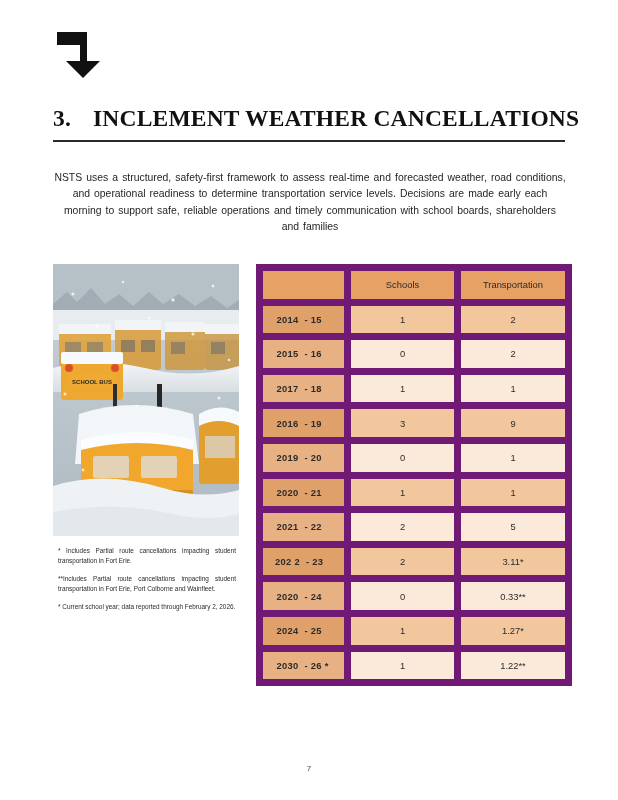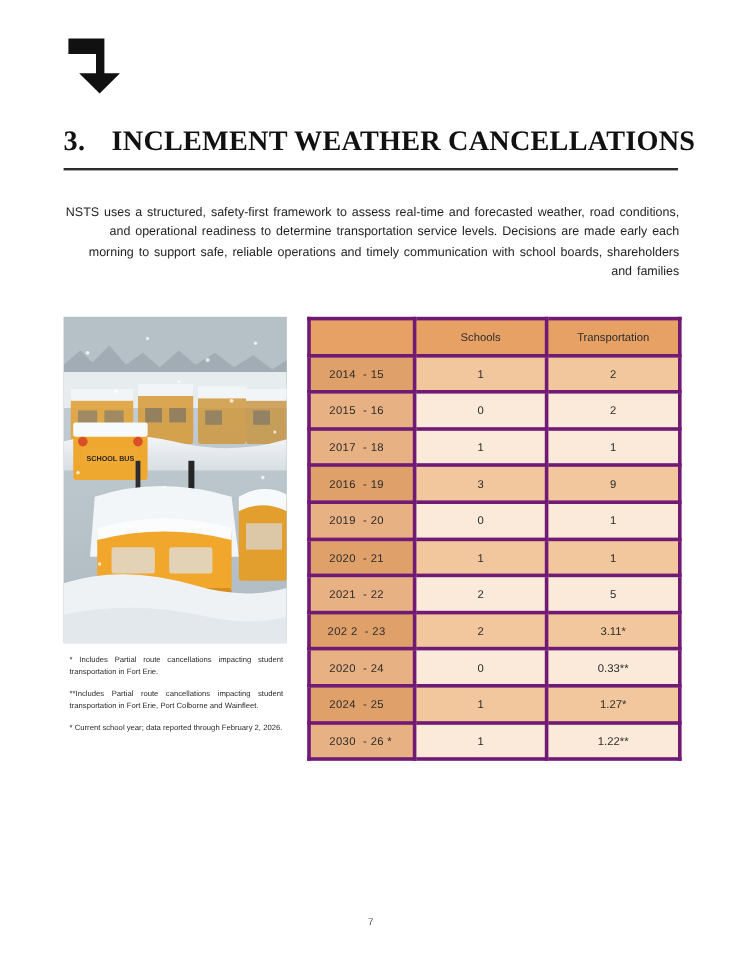--- a/index.html
+++ b/index.html
@@ -61,21 +61,21 @@
 
   
   .intro {
     position: absolute;
     left: 54px;
     top: 170px;
     width: 512px;
     font-size: 10.4px;
     line-height: 16.4px;
     color: #1f1f1f;
-    text-align: right;
+    text-align: center;
     word-spacing: 1.2px;
   }
 
   
   .photo {
     position: absolute;
     left: 53px;
     top: 264px;
     width: 186px;
     height: 272px;
@@ -106,21 +106,21 @@
     top: 264px;
     width: 309px;
   }
   table.cancel-table {
     border-collapse: collapse;
     width: 309px;
     table-layout: fixed;
   }
   table.cancel-table th,
   table.cancel-table td {
-    border: 3px solid #701a75;
+    border: 7px solid #701a75;
     height: 27.6px;
     padding: 0;
     font-size: 9.4px;
     text-align: center;
     vertical-align: middle;
     color: #2b2b2b;
   }
   .col-year { width: 88px; }
   .col-schools { width: 110px; }
   .col-transport { width: 111px; }
@@ -133,21 +133,21 @@
     height: 30px;
   }
   thead th.empty-head {
     background: #e8a165;
   }
 
   td.year-cell {
     background: #e0a06a;
     color: #2b2b2b;
     font-size: 8.4px;
-    font-weight: normal;
+    font-weight: bold;
     text-align: center;
     letter-spacing: 0.3px;
   }
   tr.alt td.year-cell {
     background: #e8b183;
   }
   td.val-cell {
     background: #f2c79d;
   }
   tr.alt td.val-cell {

